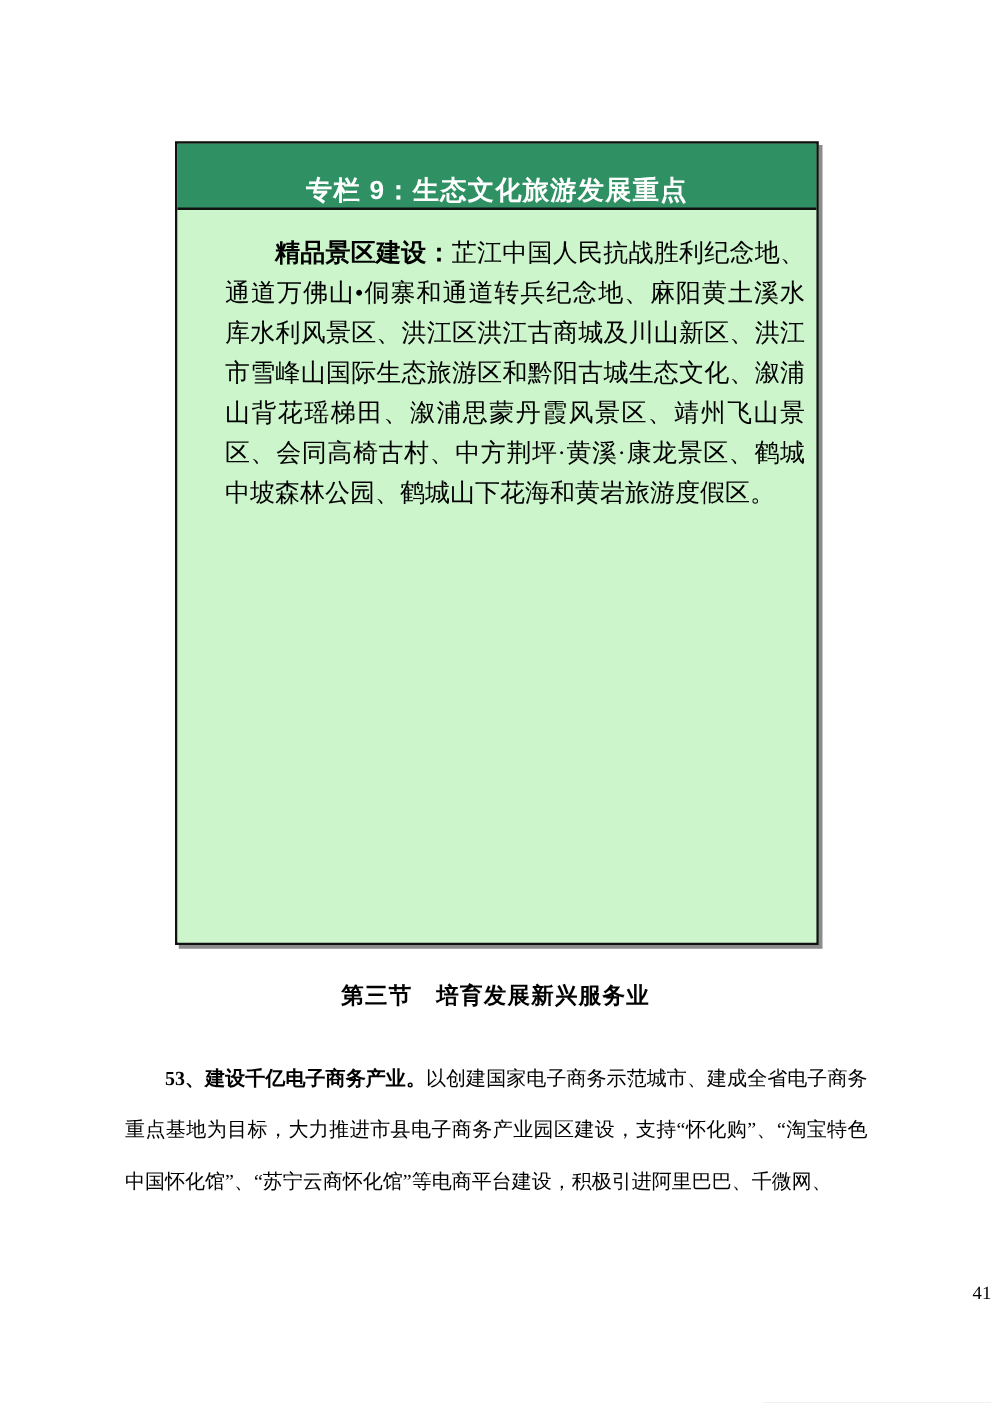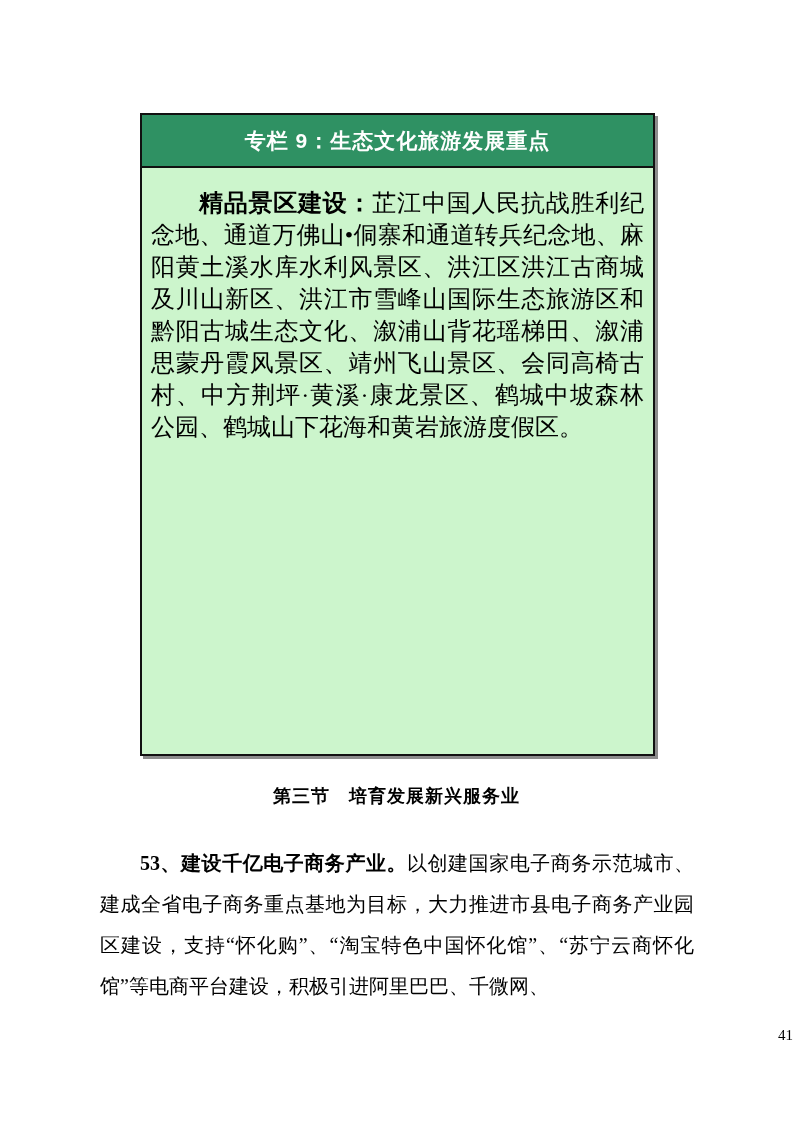--- a/index.html
+++ b/index.html
@@ -22,62 +22,63 @@
     width: 515px;
     border: 2px solid #111111;
     box-shadow: 3px 3px 0 #8c8c8c;
     background: var(--panel-body-bg, #ccf5cc);
   }
   .panel-header {
     height: 53px;
     background: var(--panel-header-bg, #2f9163);
     border-bottom: 2px solid #111111;
     display: flex;
-    align-items: center;
+    align-items: flex-end;
     justify-content: center;
   }
   .panel-title {
     color: var(--panel-title-color, #ffffff);
     font-family: "Liberation Sans", "DejaVu Sans", sans-serif;
     font-weight: bold;
     font-size: 21px;
     letter-spacing: 1px;
   }
   .panel-body {
     height: 586px;
     padding: 19px 9px 10px 9px;
     background: var(--panel-body-bg, #ccf5cc);
   }
   .panel-body p {
-    font-size: 24px;
+    font-size: 20px;
     line-height: 32px;
     text-align: justify;
     text-indent: 2em;
     margin-bottom: 13px;
     font-family: "Liberation Serif", "DejaVu Serif", serif;
+    margin-left: 29px;
   }
   .lead { font-weight: bold; }
   
   .section-heading {
     position: absolute;
     top: 784px;
     left: 0;
     width: 100%;
     text-align: center;
     font-size: 18px;
     font-weight: bold;
     letter-spacing: 1px;
   }
   
   .body-paragraph {
     position: absolute;
     top: 843px;
     left: 100px;
     width: 594px;
-    font-size: 20px;
+    font-size: 16px;
     line-height: 41px;
     text-align: justify;
     text-indent: 2em;
   }
   
   .page-number {
     position: absolute;
     top: 1027px;
     left: 0;
     width: 100%;

